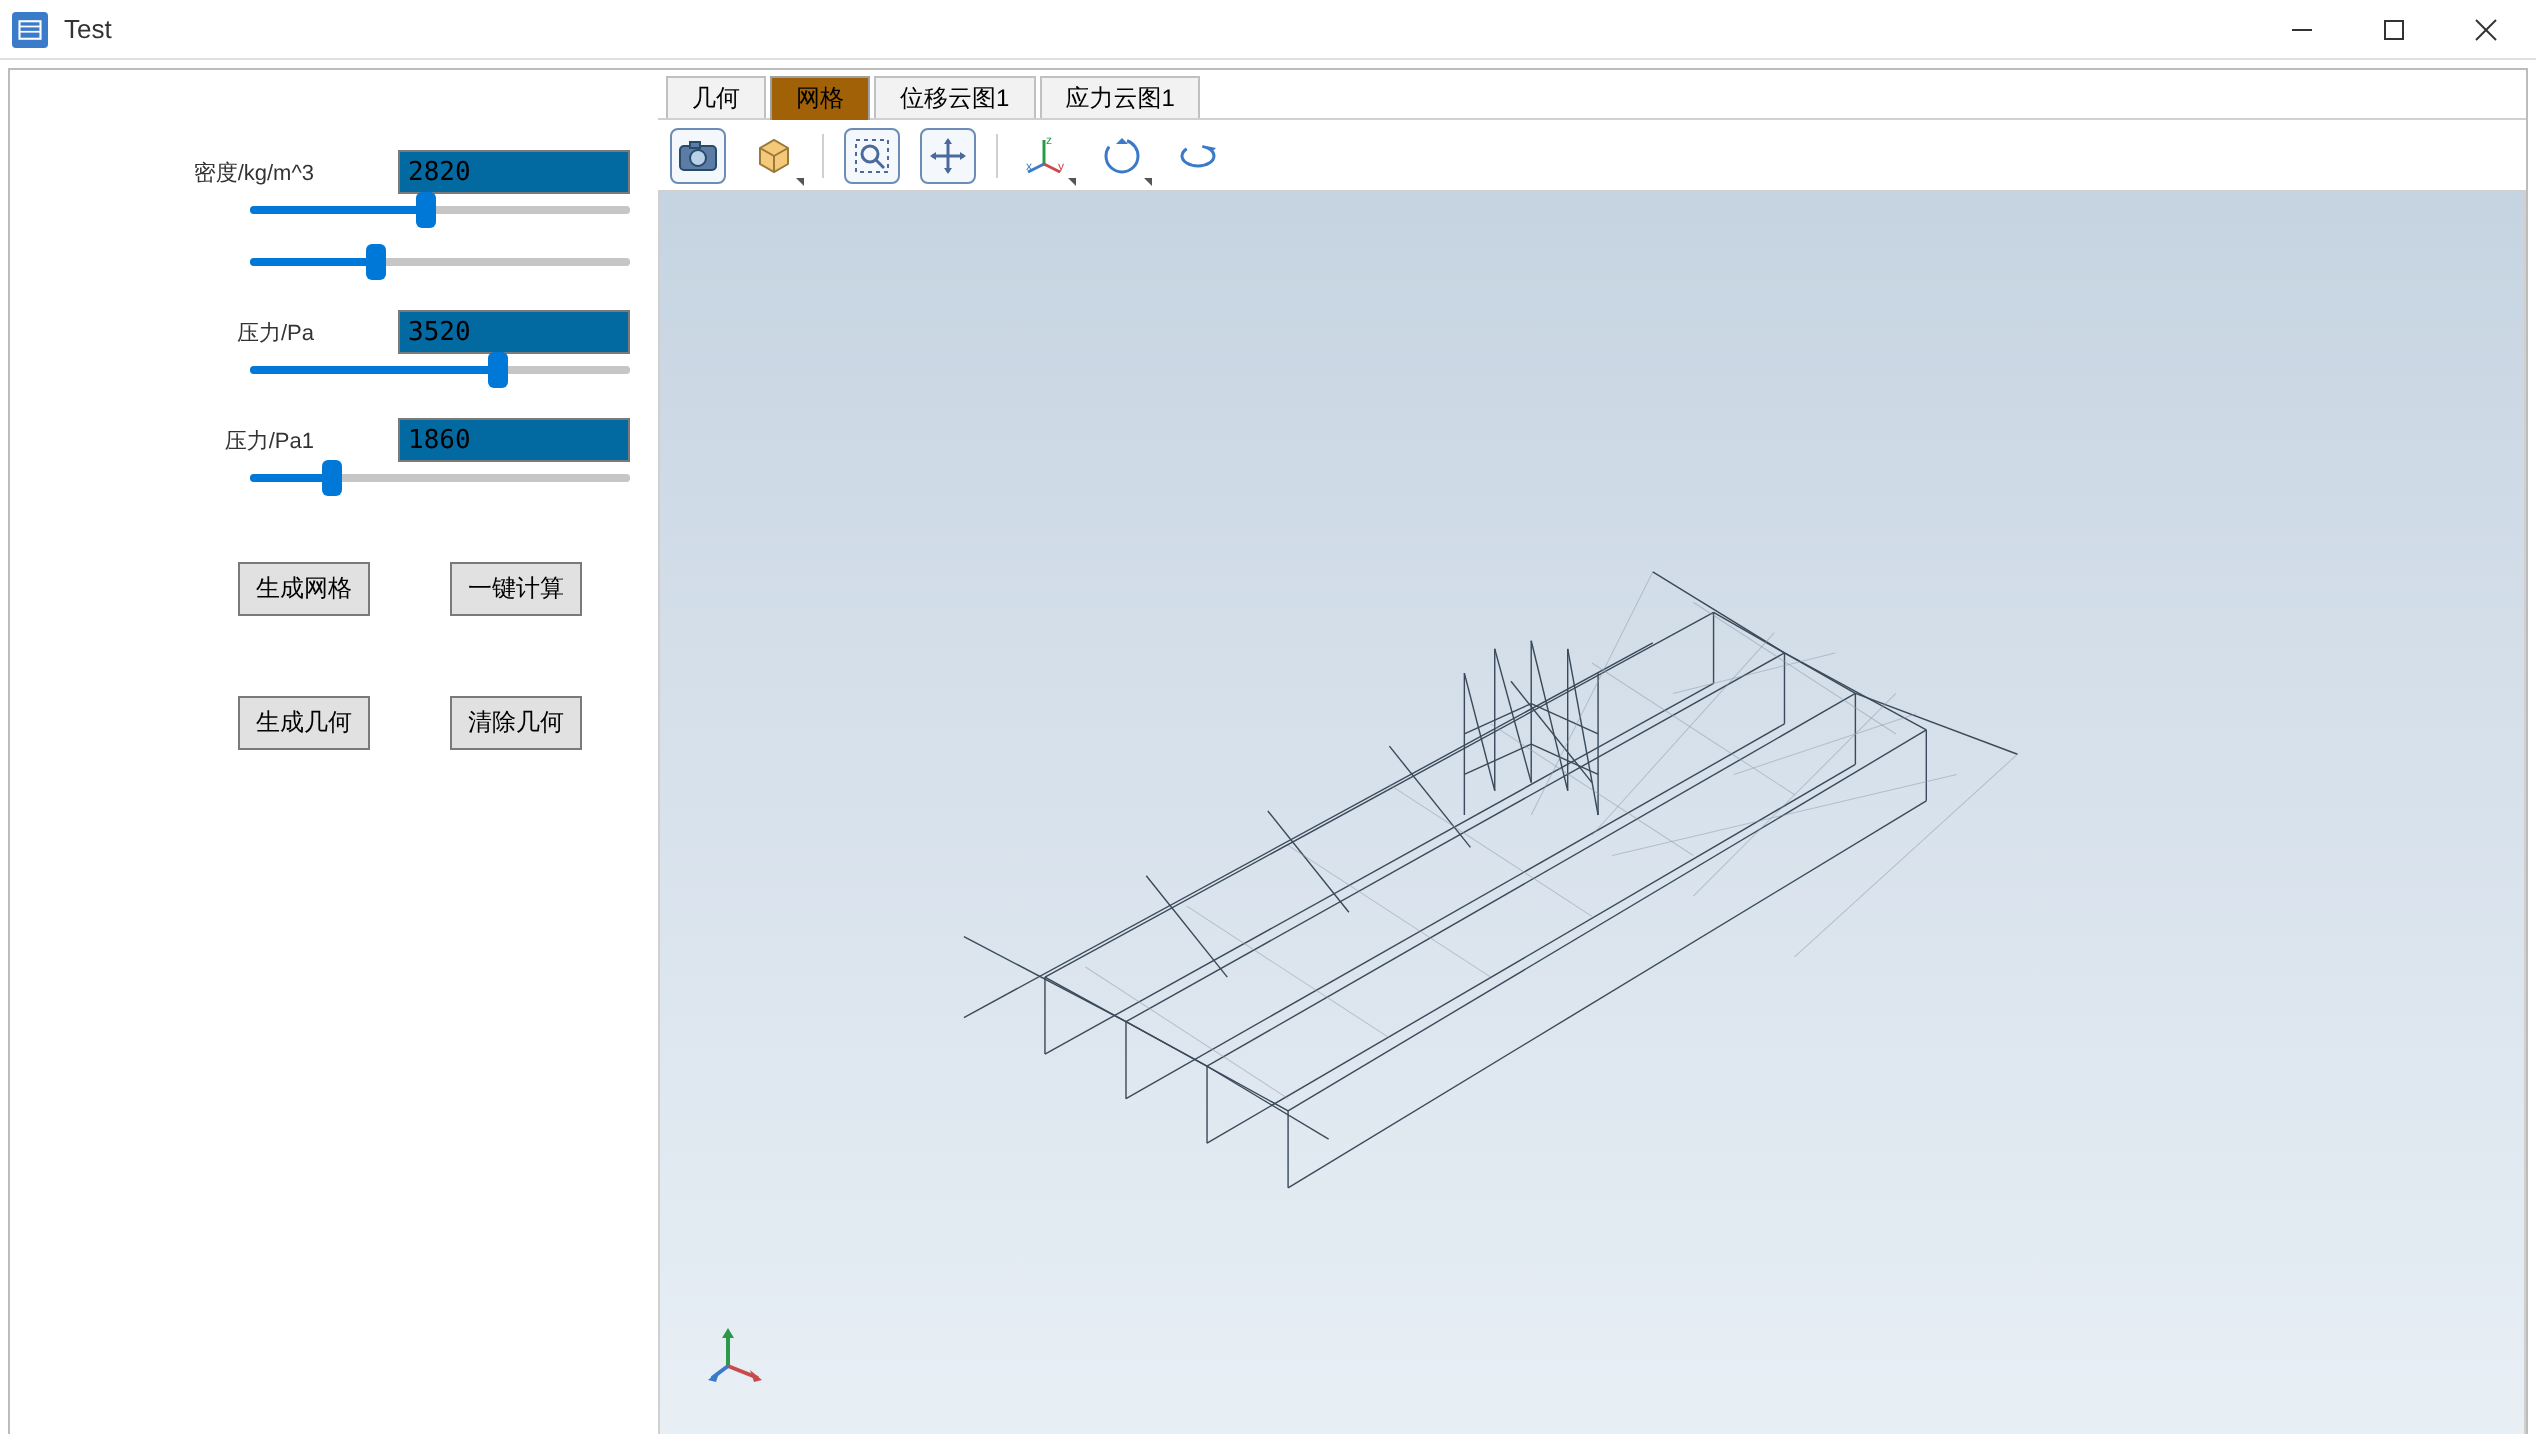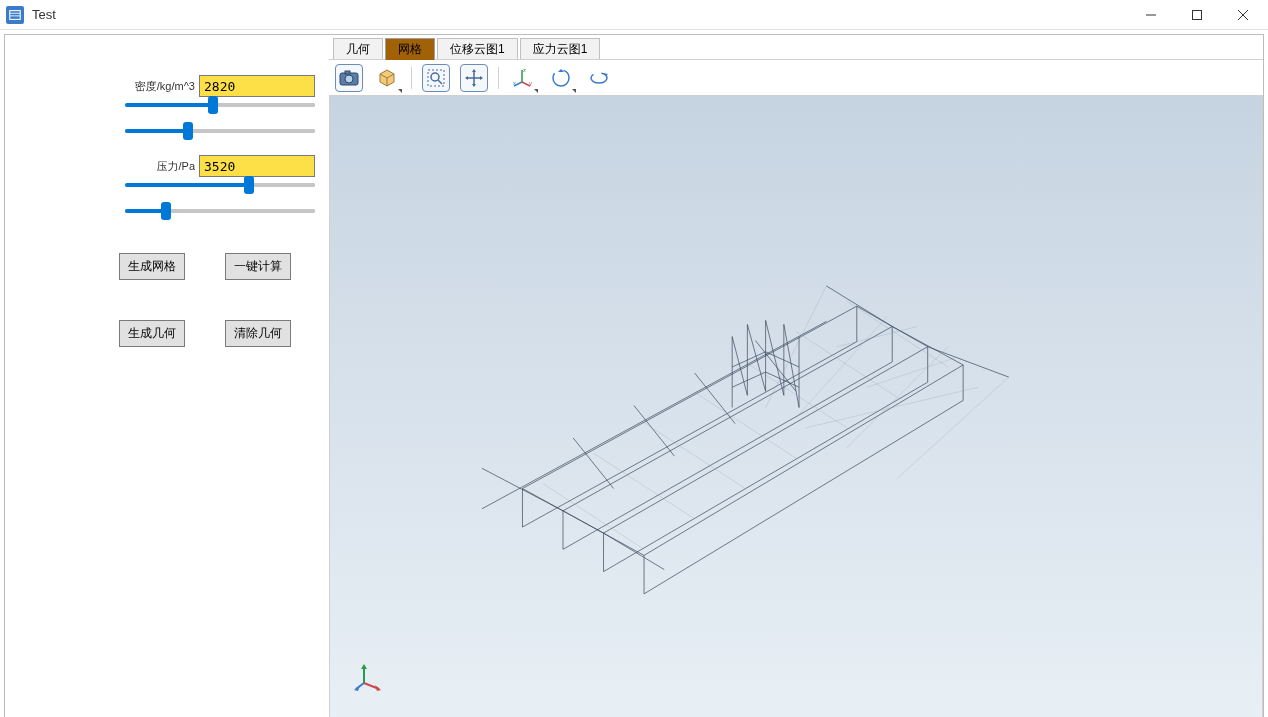--- a/index.html
+++ b/index.html
@@ -63,21 +63,22 @@
       margin-right: 4px;
       white-space: nowrap;
     }
     .param-input {
       width: 116px;
       height: 22px;
       border: 1px solid #7a7a7a;
       padding: 2px 4px;
       font-family: Consolas, monospace;
       font-size: 13px;
-      background: #fde047;
+      background: #0369a1;
+      margin-left: 38px;
     }
     .slider-row {
       display: flex;
       justify-content: flex-end;
     }
     .slider {
       -webkit-appearance: none;
       width: 190px;
       height: 4px;
       background: #c6c6c6;
@@ -273,20 +274,24 @@
       <div class="param-row">
         <span class="param-label">压力/Pa</span>
         <input class="param-input" value="3520" style="">
       </div>
       <div class="slider-row">
         <input type="range" class="slider" style="--p: 66%;" value="66" min="0" max="100">
       </div>
     </div>
 
     <div class="param-group">
+      <div class="param-row">
+        <span class="param-label">压力/Pa1</span>
+        <input class="param-input" value="1860" style="">
+      </div>
       <div class="slider-row">
         <input type="range" class="slider" style="--p: 20%;" value="20" min="0" max="100">
       </div>
     </div>
 
 
     <div class="button-row" style="margin-top:30px;">
       <button class="action-btn">生成网格</button>
       <button class="action-btn">一键计算</button>
     </div>

